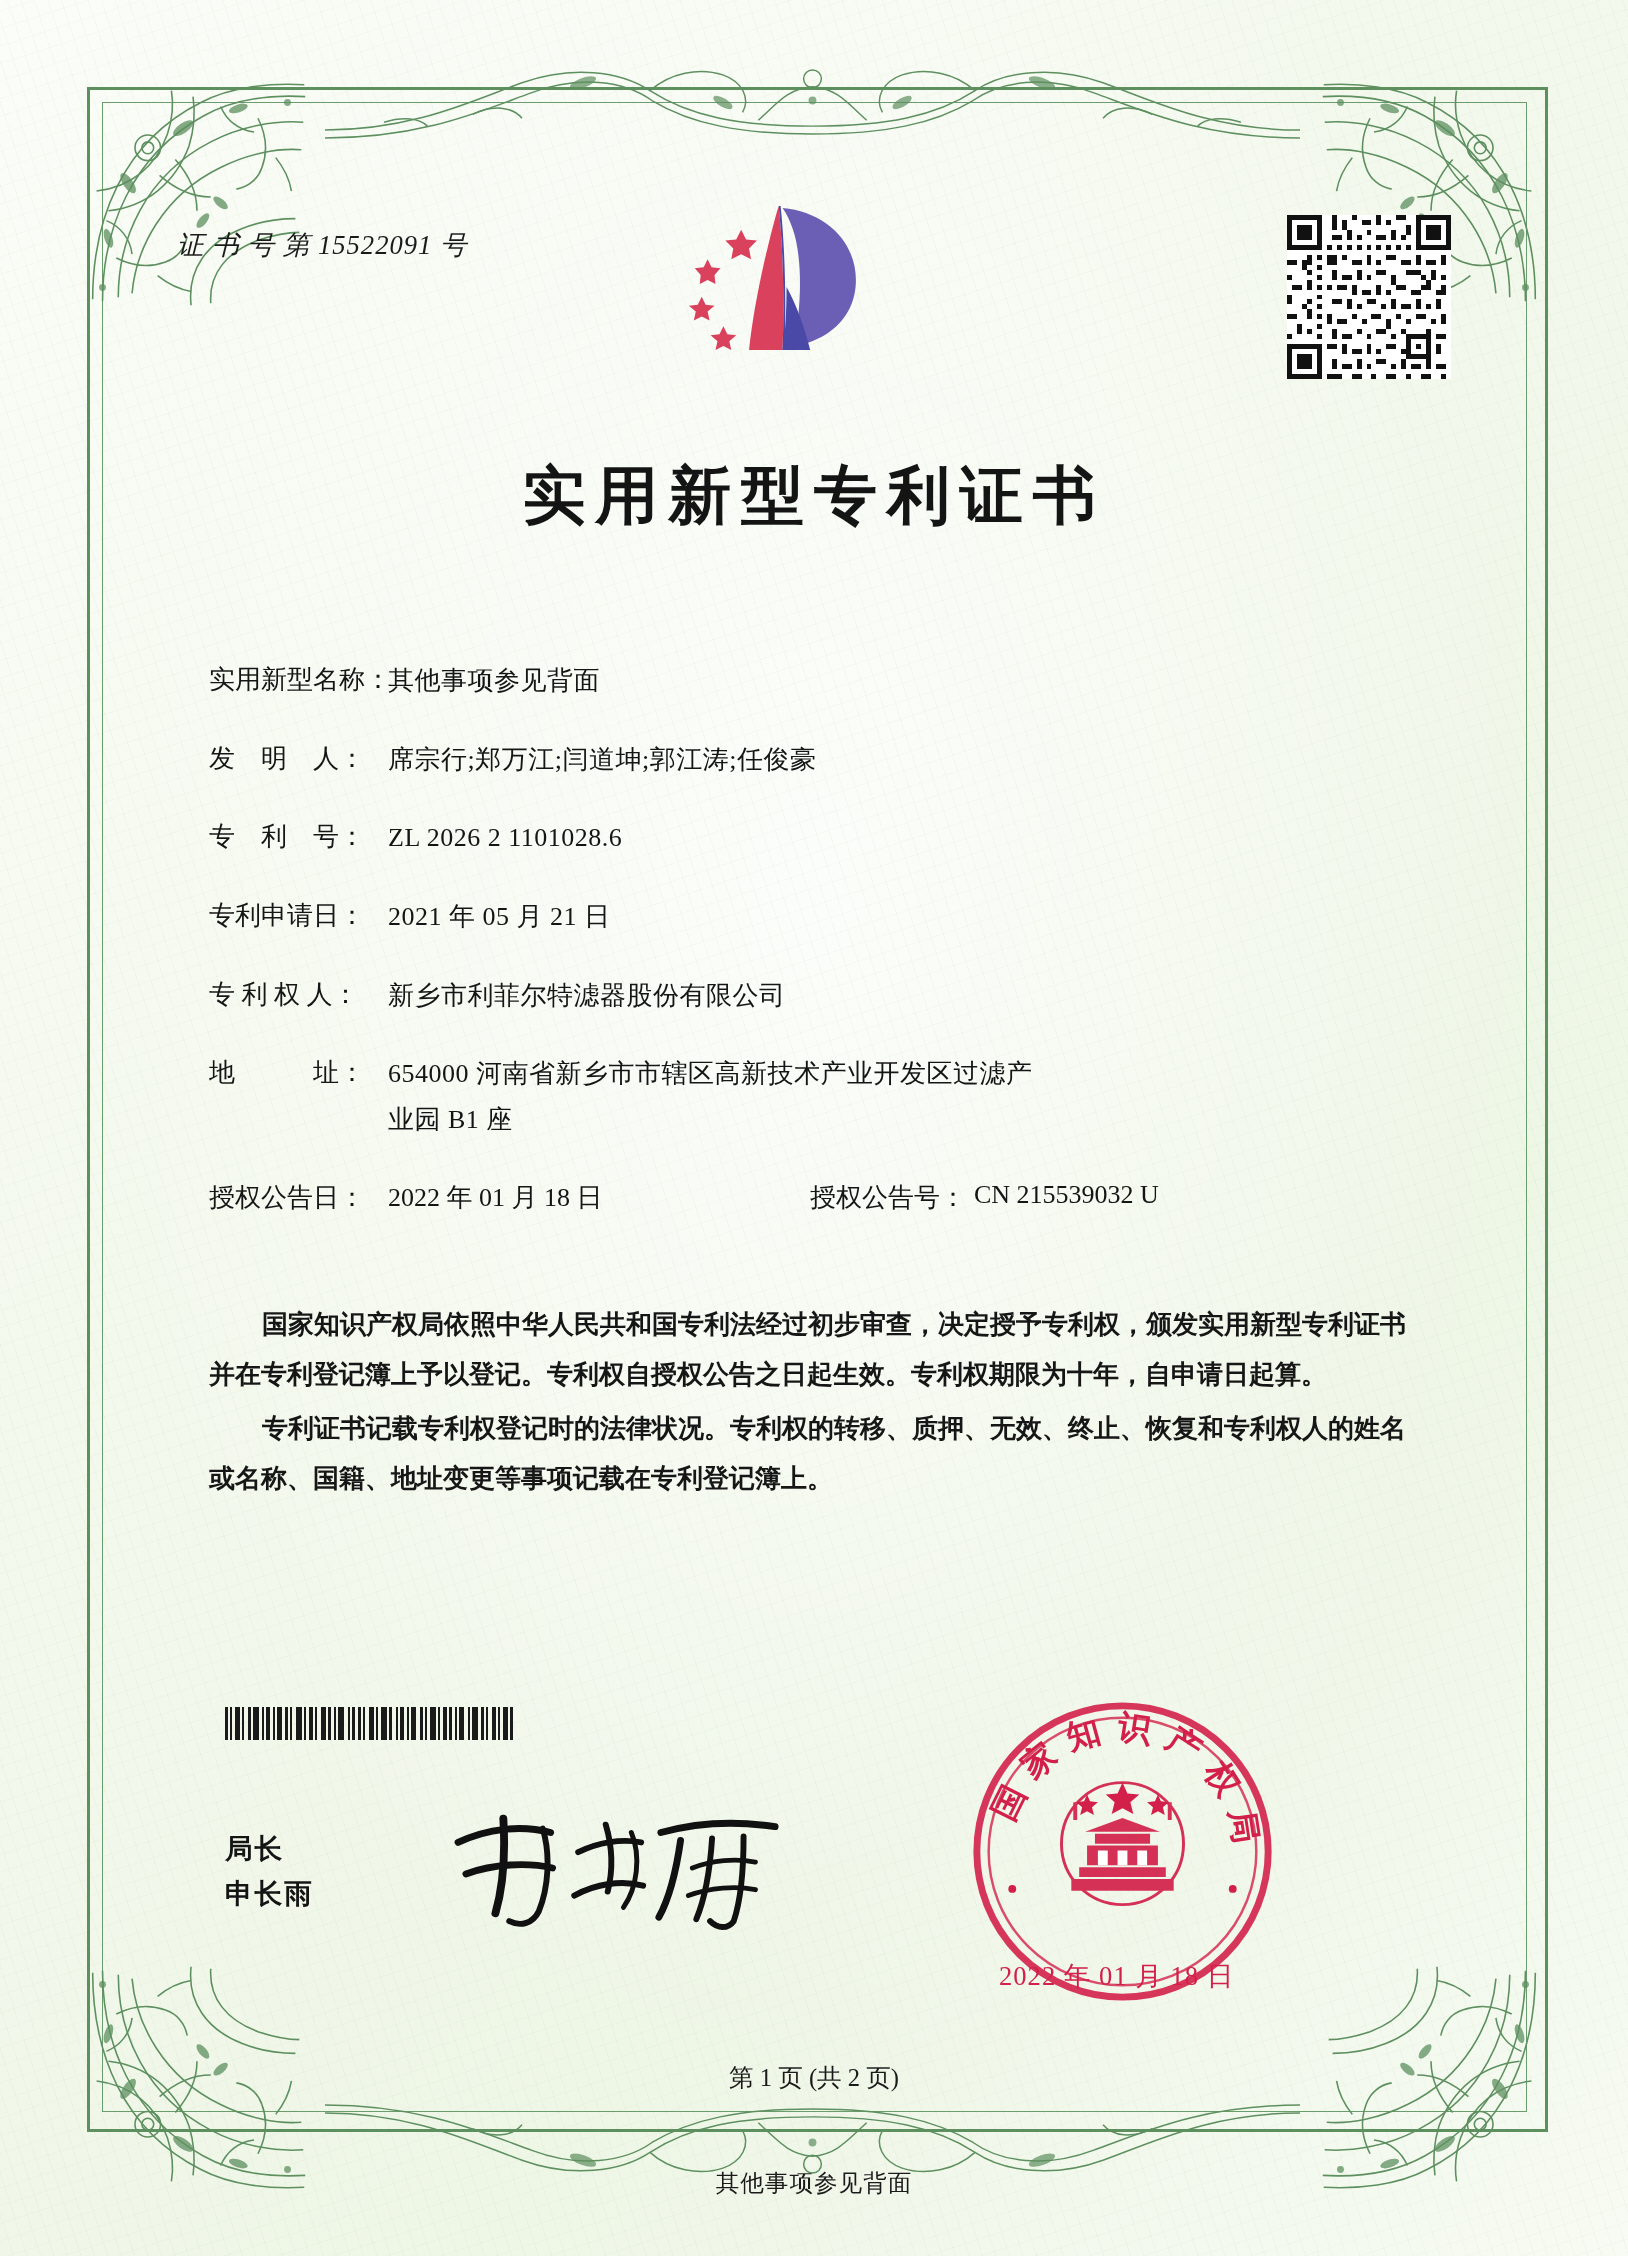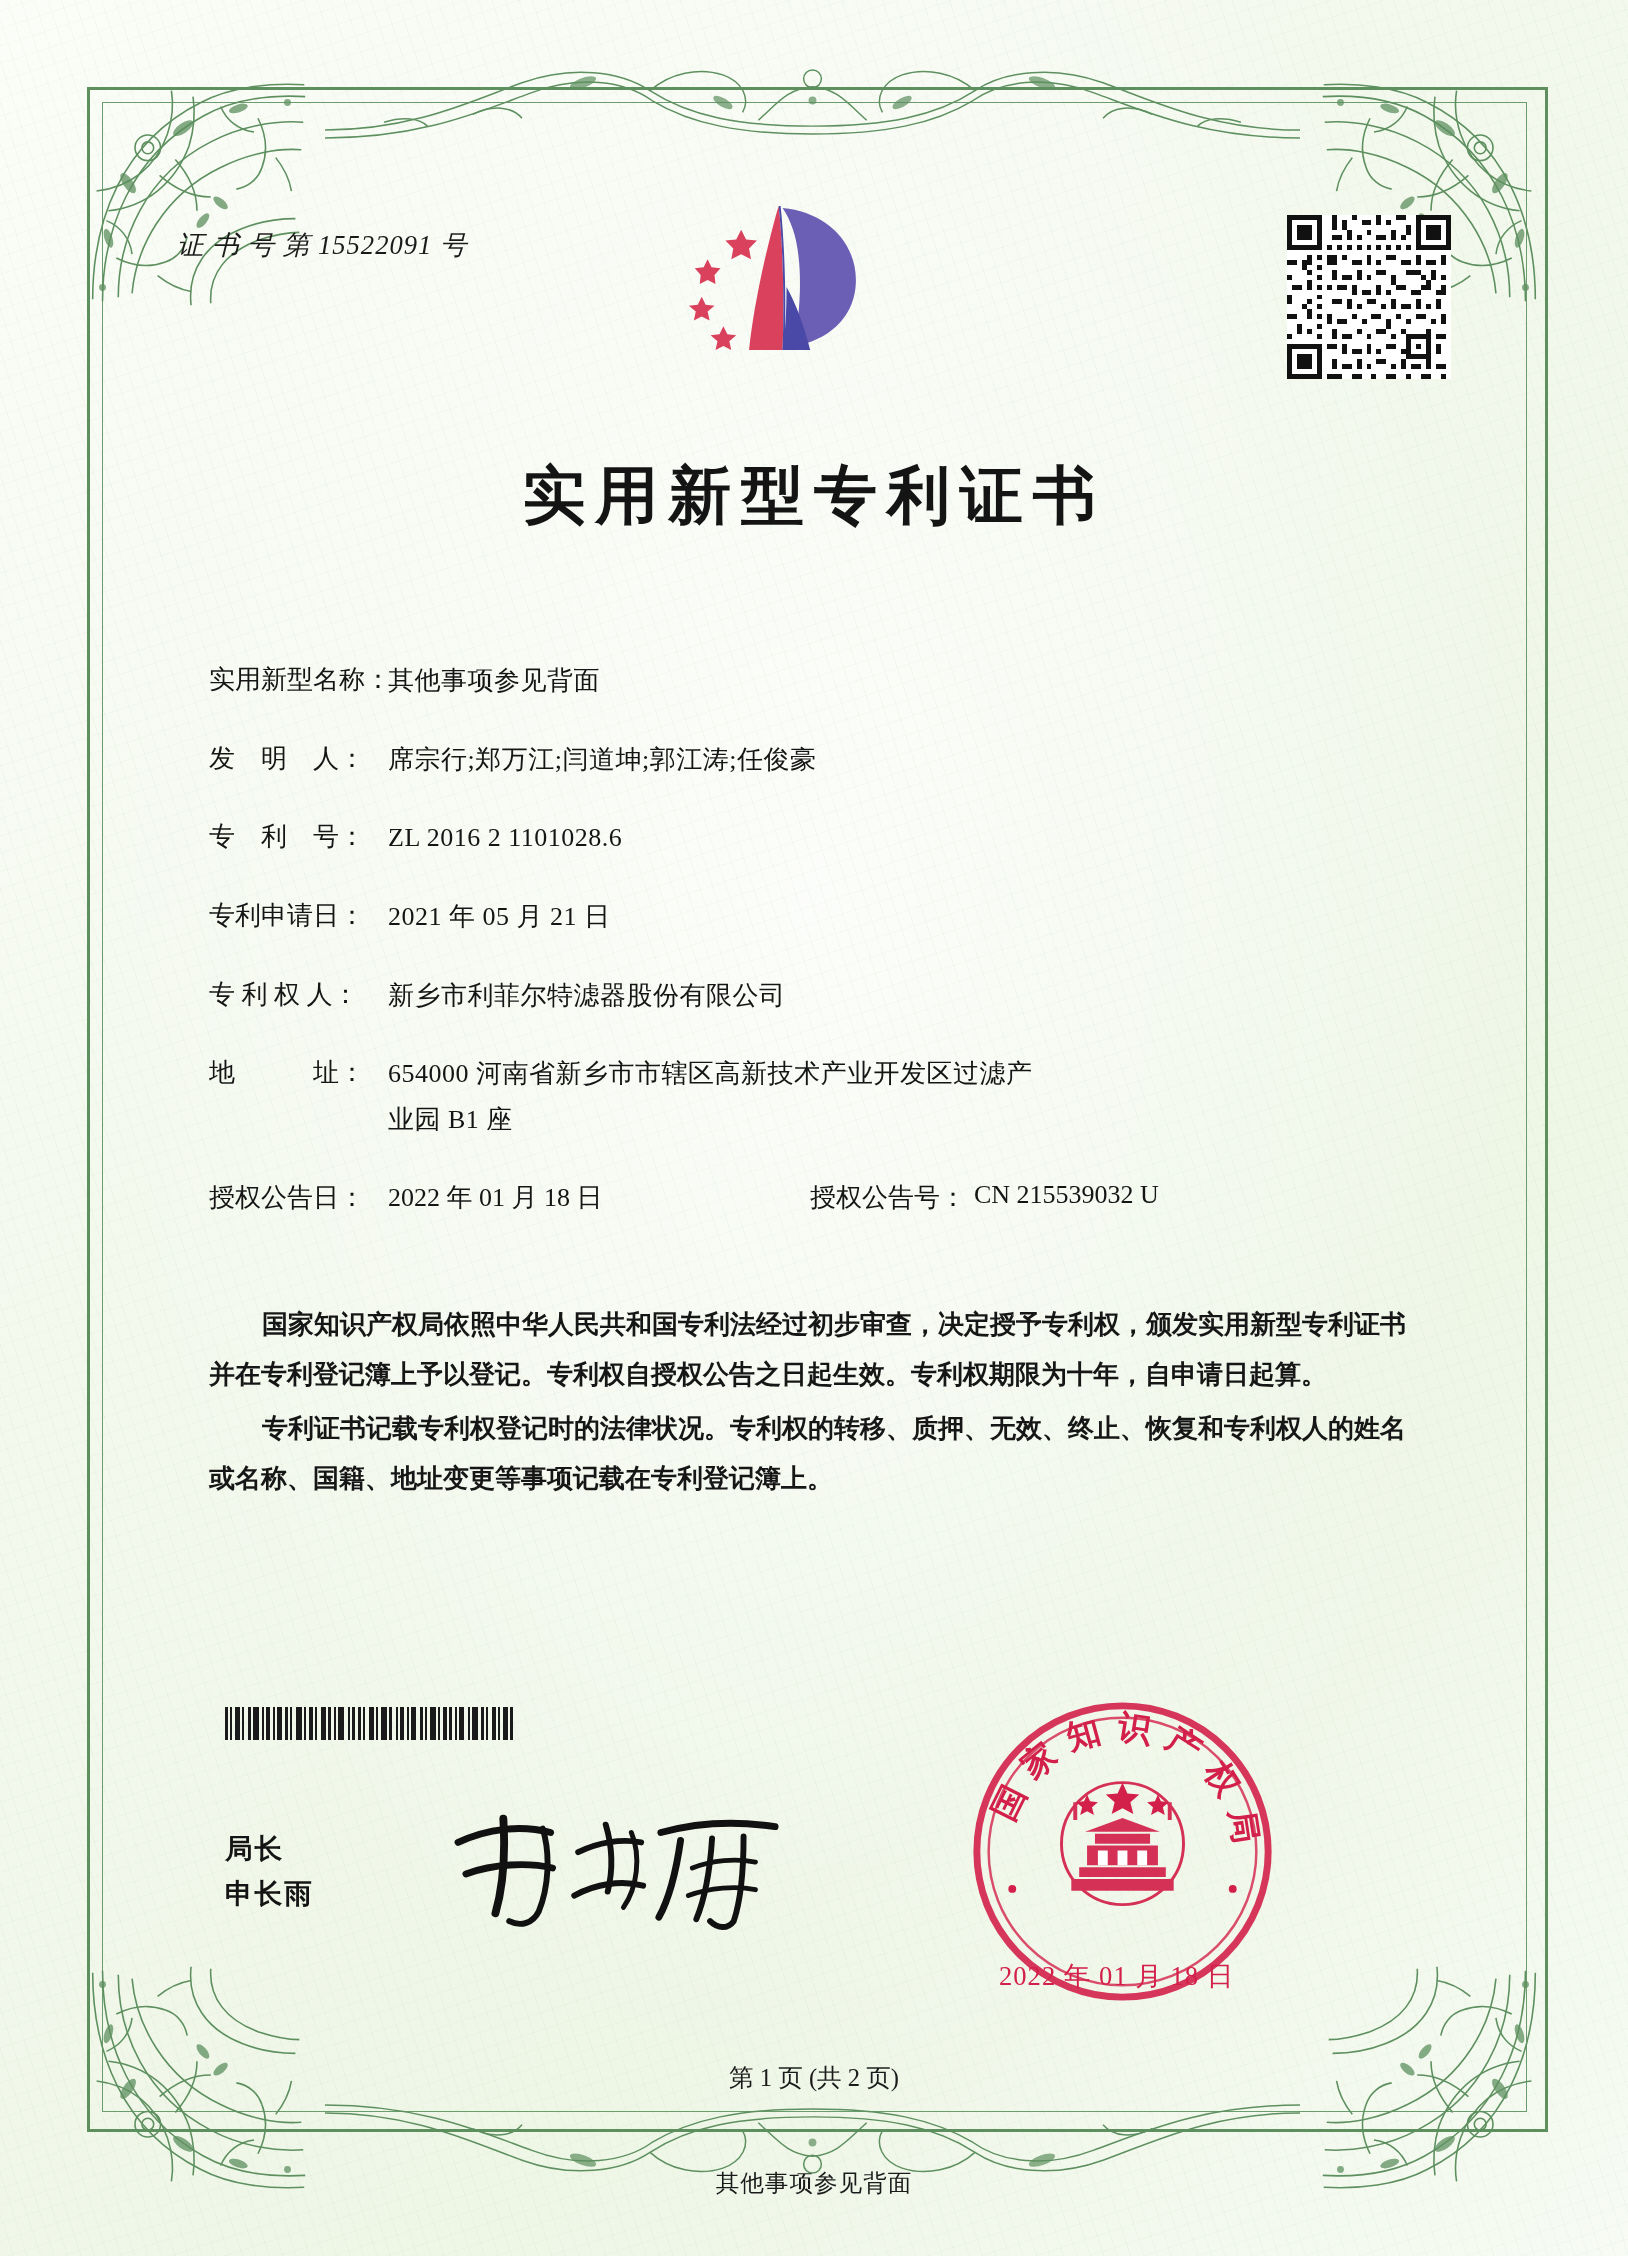--- a/index.html
+++ b/index.html
@@ -472,21 +472,21 @@
         <div class="field-value">其他事项参见背面</div>
       </div>
 
       <div class="field-row">
         <div class="field-label">发　明　人：</div>
         <div class="field-value">席宗行;郑万江;闫道坤;郭江涛;任俊豪</div>
       </div>
 
       <div class="field-row">
         <div class="field-label">专　利　号：</div>
-        <div class="field-value">ZL 2016 2 1101028.6</div>
+        <div class="field-value">ZL 2026 2 1101028.6</div>
       </div>
 
       <div class="field-row">
         <div class="field-label">专利申请日：</div>
         <div class="field-value">2021 年 05 月 21 日</div>
       </div>
 
       <div class="field-row">
         <div class="field-label">专 利 权 人：</div>
         <div class="field-value">新乡市利菲尔特滤器股份有限公司</div>

